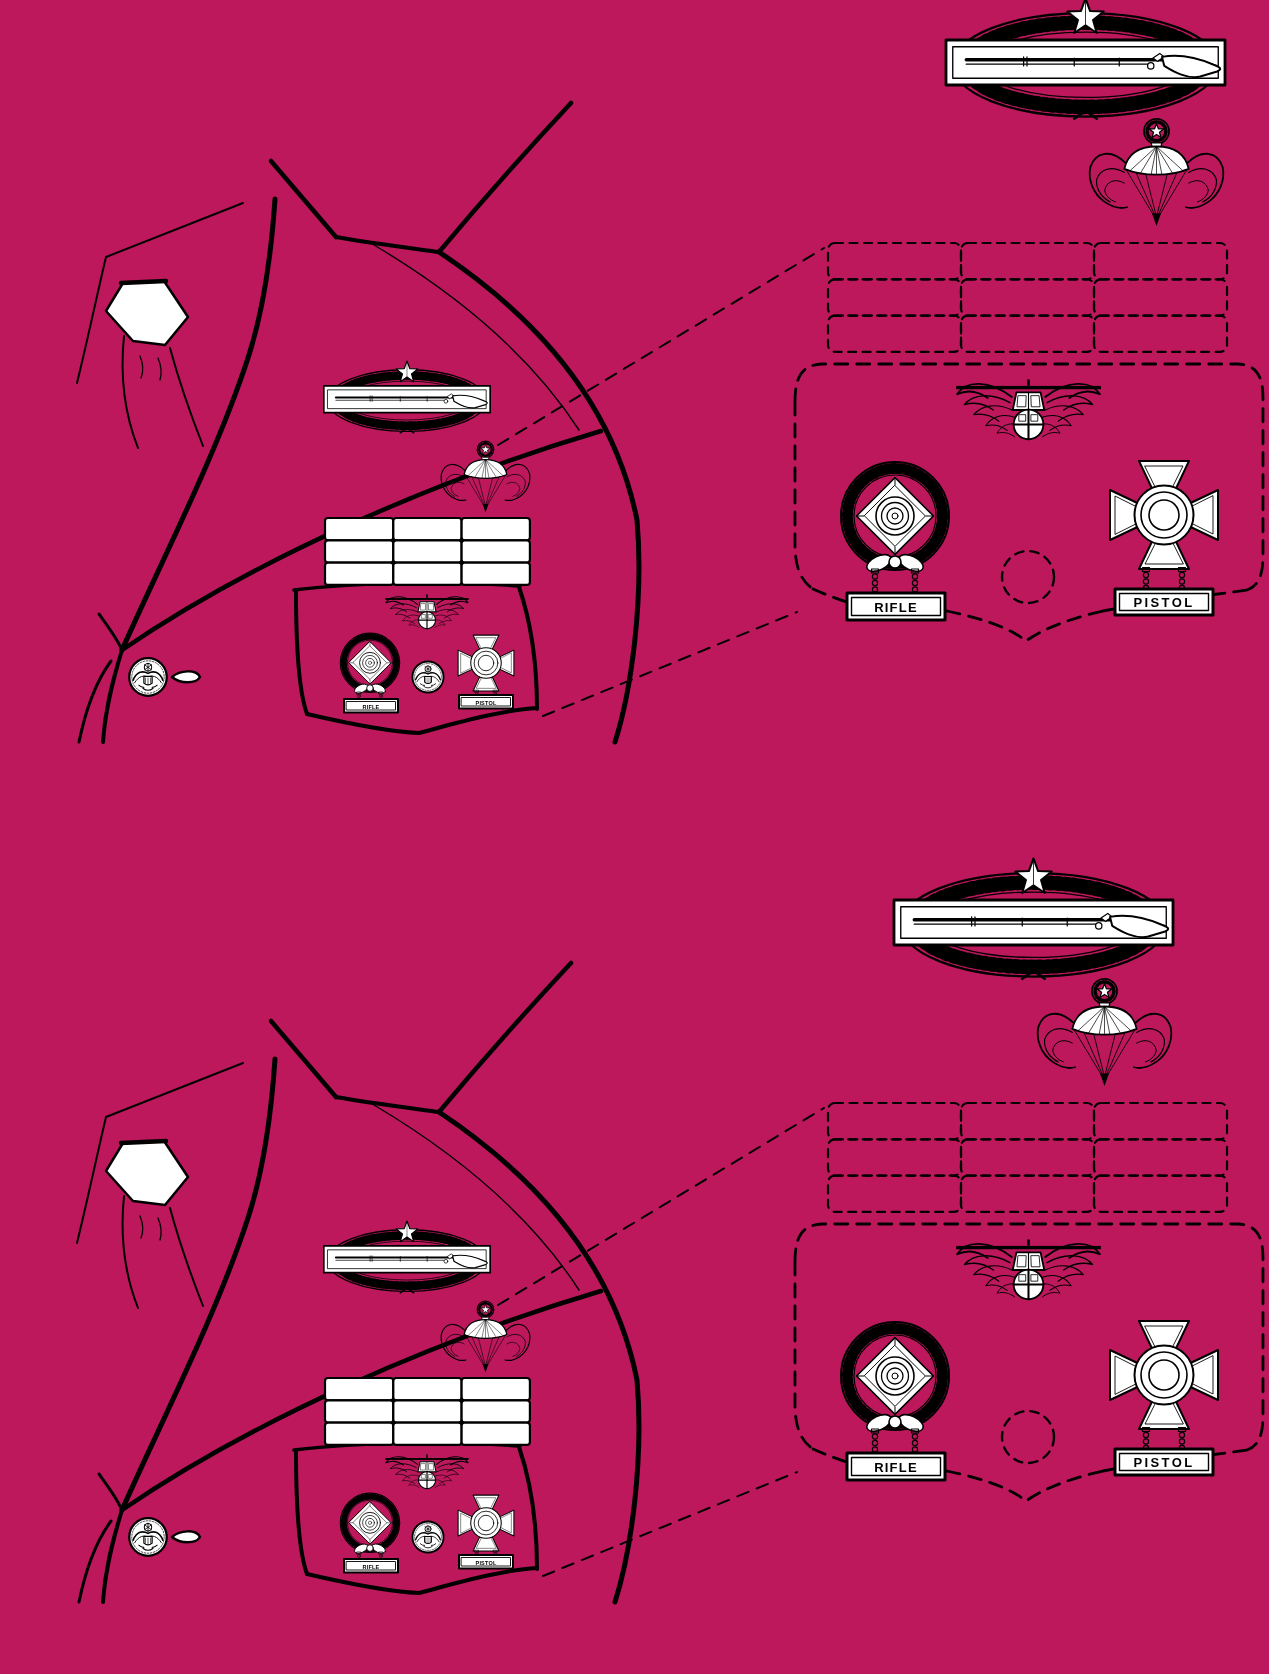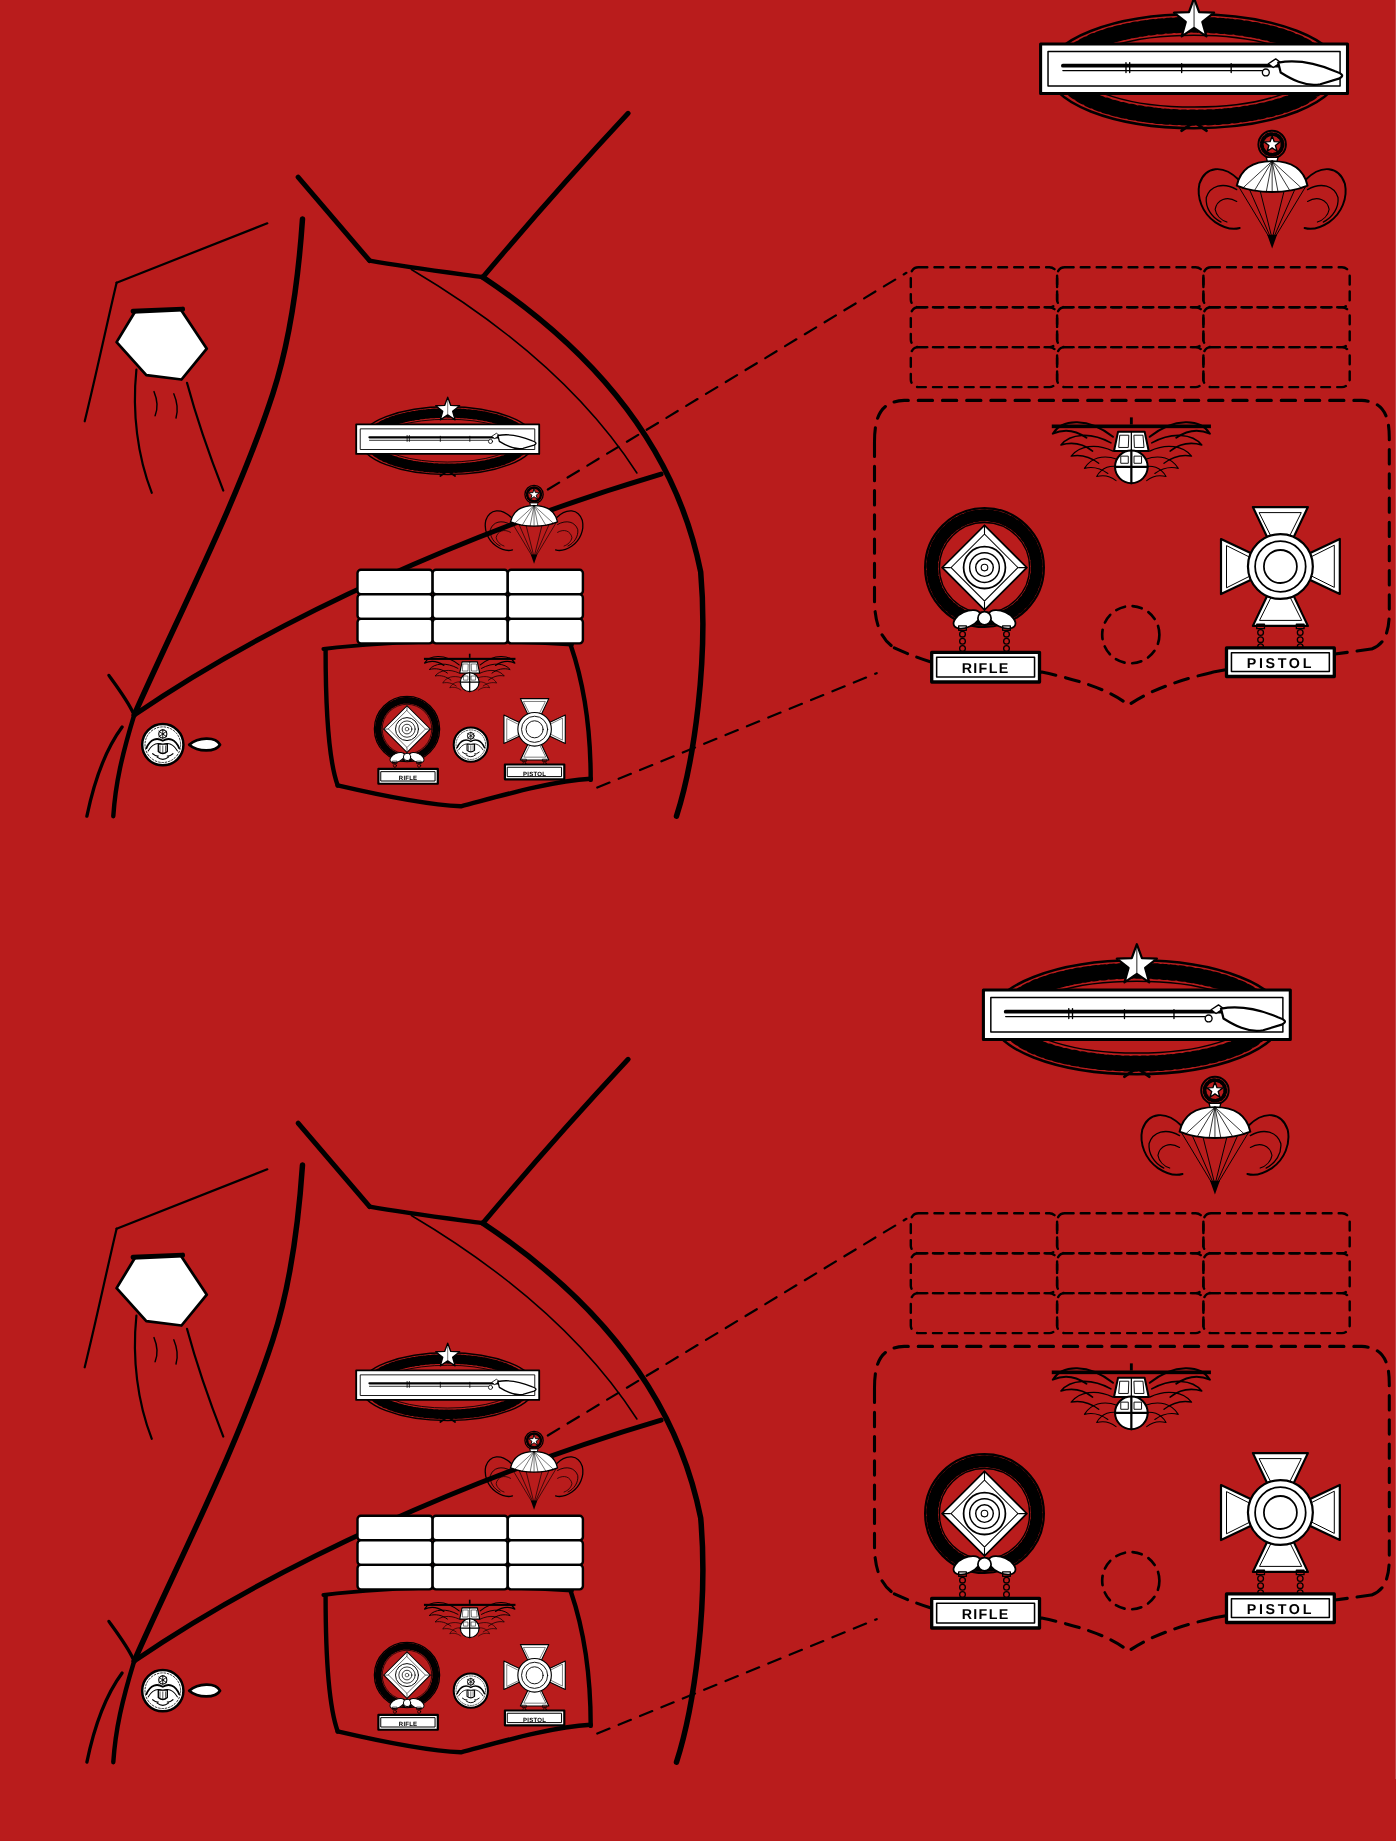--- a/index.html
+++ b/index.html
@@ -1,16 +1,16 @@
 <!DOCTYPE html>
 <html><head>
 <meta charset="utf-8">
 <style>
   html,body{margin:0;padding:0;background:#ffffff;}
-  .page{width:1269px;height:1674px;background:#b91c1c;position:relative;overflow:hidden;text-align:right;}
+  .page{width:1269px;height:1674px;background:#be185d;position:relative;overflow:hidden;text-align:right;}
   svg{display:block;}
   
   path,rect,circle,ellipse,line,polyline,polygon{
     stroke:#000;fill:none;stroke-linecap:round;stroke-linejoin:round;vector-effect:none;
   }
   .fw{fill:#ffffff;}
   .fb{fill:#000000;stroke:none;}
   text{stroke:none;fill:#000;}
   .bar-sm{font:bold 5.5px "Liberation Sans", sans-serif;text-anchor:middle;letter-spacing:.2px;}
   .bar-lg{font:bold 13px "Liberation Sans", sans-serif;text-anchor:middle;letter-spacing:1.2px;}

